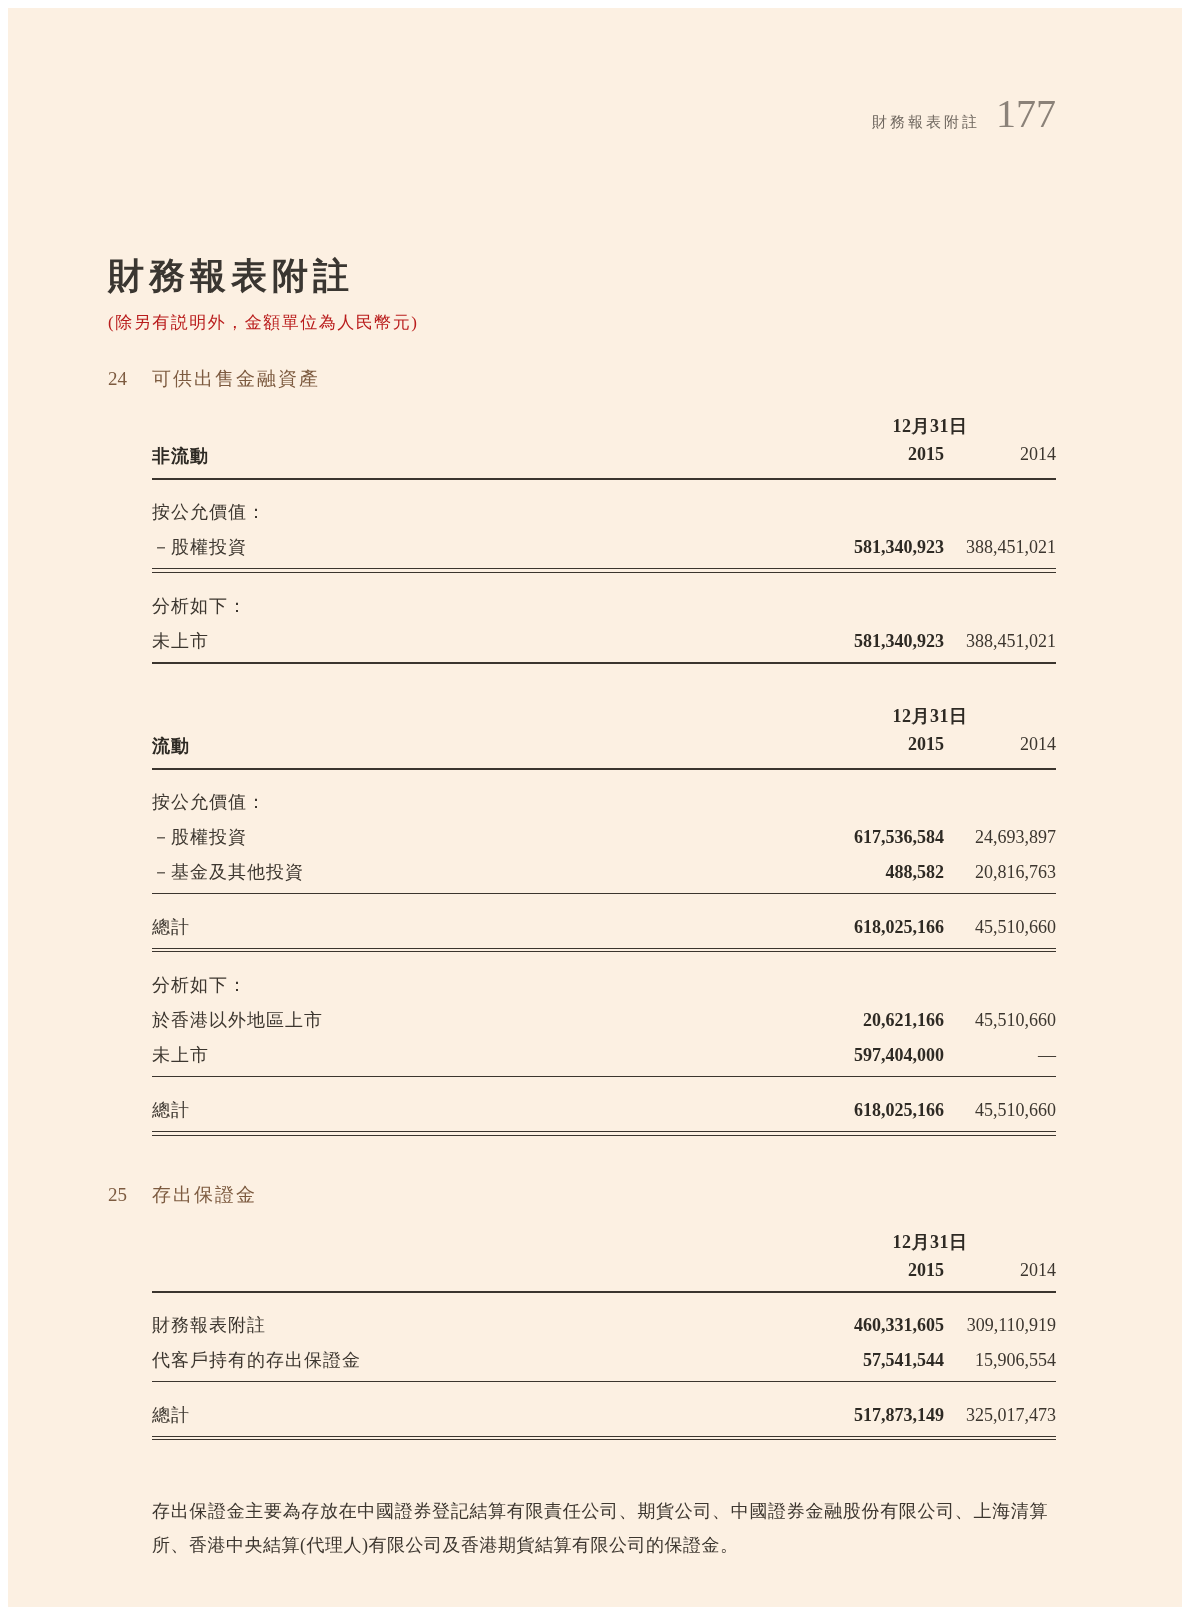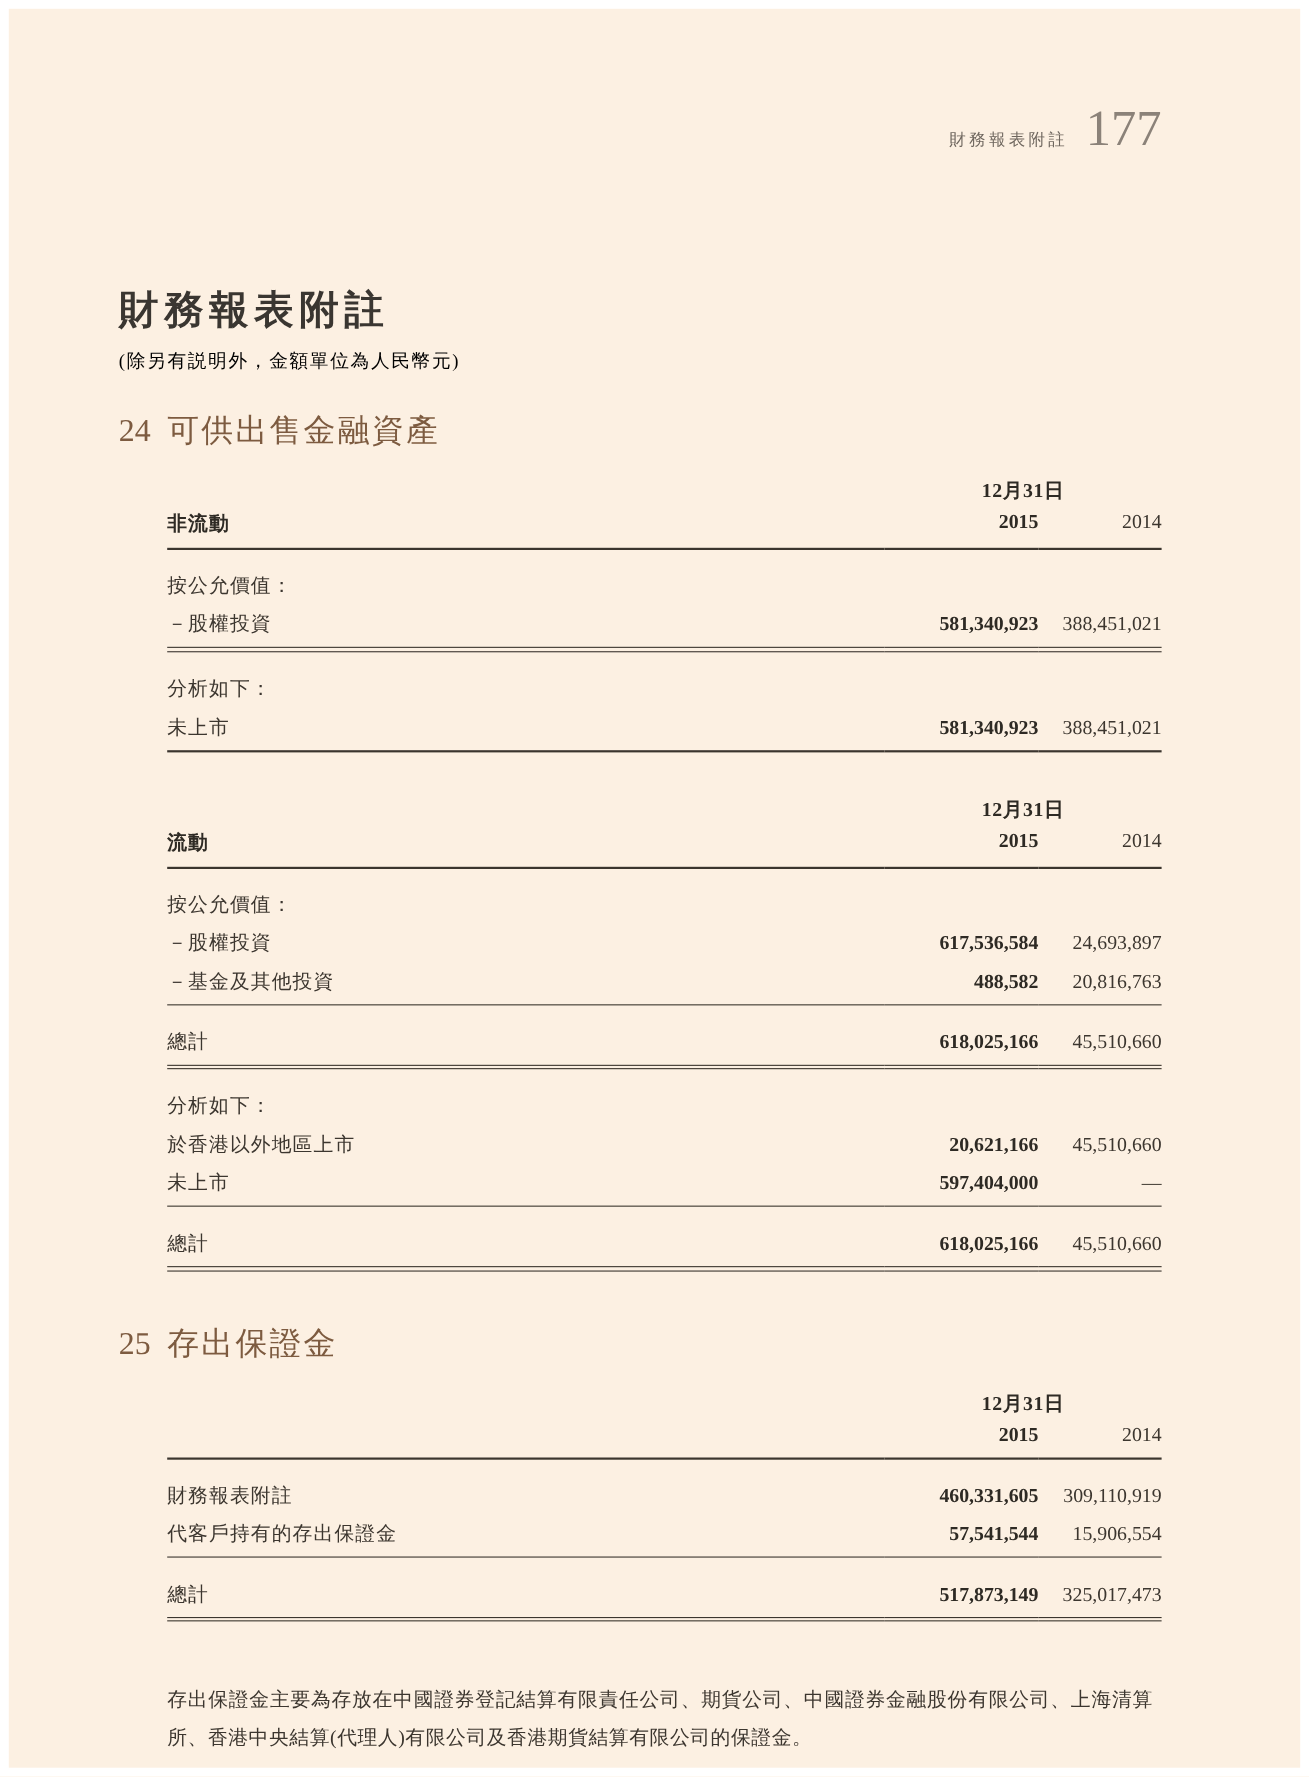--- a/index.html
+++ b/index.html
@@ -36,47 +36,47 @@
     justify-content:flex-end;
     align-items:baseline;
     gap:16px;
   }
   .page-header .hdr-label{
     font-size:15px;
     letter-spacing:3px;
     color:var(--hdr-gray);
   }
   .page-header .hdr-pageno{
-    font-size:46px;
+    font-size:40px;
     color:var(--pageno-gray);
     line-height:1;
   }
 
   
   .doc-title{
     margin-top:118px;
     font-size:36px;
     font-weight:bold;
     letter-spacing:5px;
     color:#3a3631;
   }
   .doc-subtitle{
     margin-top:10px;
     font-size:17px;
     letter-spacing:1.5px;
-    color:#000000;
+    color:#b91c1c;
   }
 
   
   .section-heading{
     display:flex;
     align-items:baseline;
     margin-top:32px;
     color:var(--brown);
-    font-size:29px;
+    font-size:19px;
     letter-spacing:2px;
   }
   .section-heading .sec-num{ width:44px; flex:0 0 44px; letter-spacing:0; }
   .sec25{ margin-top:46px; }
 
   
   .tables-host{ margin-left:44px; }
   .fin-table{ margin-top:22px; font-size:18px; }
   .fin-table + .fin-table{ margin-top:40px; }
   .trow{

